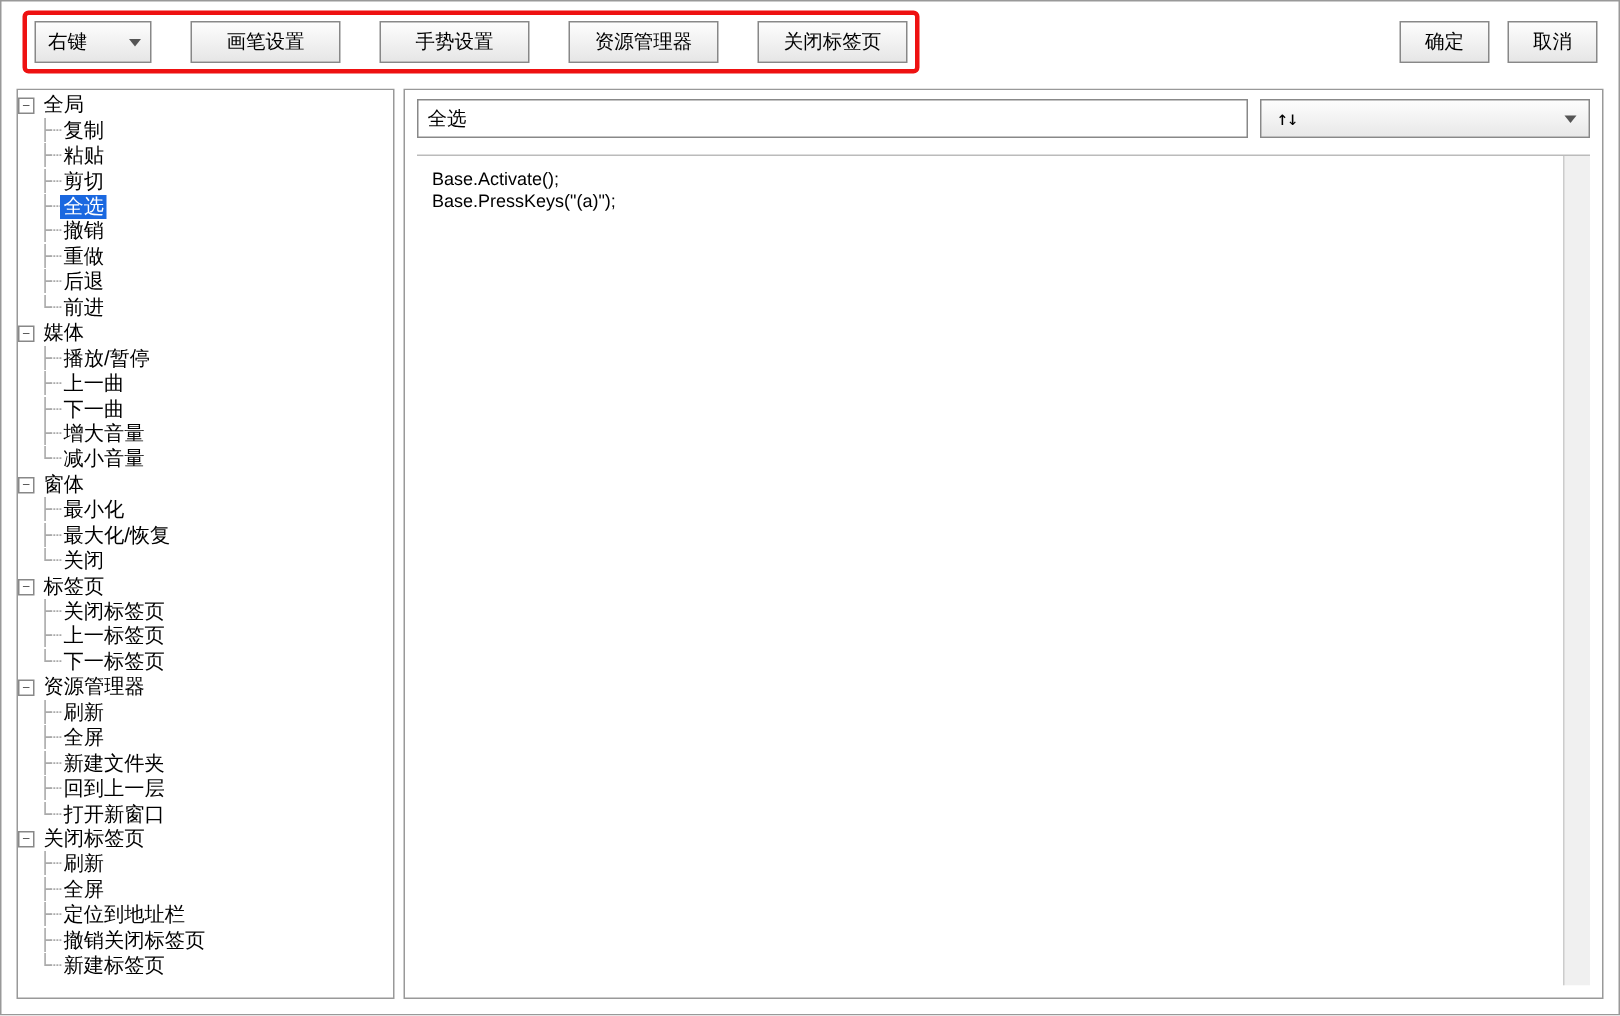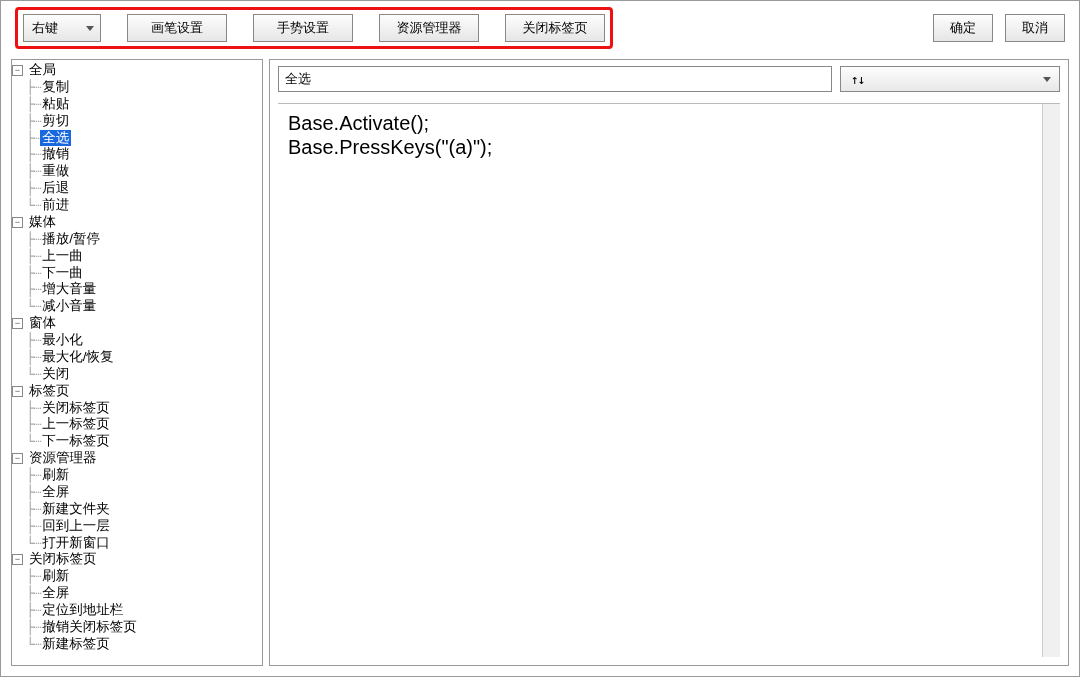--- a/index.html
+++ b/index.html
@@ -19,21 +19,21 @@
 .tree-node { display: flex; align-items: center; white-space: nowrap; }
 .tree-indent { display: inline-block; }
 .tree-toggle { width: 11px; height: 11px; border: 1px solid #888; margin-right: 4px; display: inline-flex; align-items: center; justify-content: center; font-size: 9px; line-height: 1; cursor: pointer; background: #fff; color: #555; }
 .tree-conn { color: #aaa; font-family: monospace; letter-spacing: -1px; }
 .tree-label { padding: 0 2px; cursor: pointer; }
 .tree-label.selected { background: #1a68e0; color: #fff; }
 .right-panel { flex: 1; border: 1px solid #999; display: flex; flex-direction: column; overflow: hidden; background: #fff; }
 .right-top { display: flex; gap: 8px; padding: 6px 8px; border-bottom: 1px solid transparent; }
 .text-input { flex: 1; height: 26px; border: 1px solid #888; padding: 0 6px; font-size: 13px; }
 .sort-select { width: 220px; height: 26px; border: 1px solid #888; background: linear-gradient(#fdfdfd,#e8e8e8); display: flex; align-items: center; justify-content: space-between; padding: 0 8px 0 10px; cursor: pointer; }
-.editor { flex: 1; border-top: 1px solid #bbb; margin: 4px 8px 8px 8px; padding: 8px 10px; font-family: Consolas, "Courier New", monospace; font-size: 20px; white-space: pre; overflow: auto; position: relative; }
+.editor { flex: 1; border-top: 1px solid #bbb; margin: 4px 8px 8px 8px; padding: 8px 10px; font-family: Consolas, "Courier New", monospace; font-size: 12px; white-space: pre; overflow: auto; position: relative; }
 .editor-scrollbar { position: absolute; right: 0; top: 0; bottom: 0; width: 18px; background: #f0f0f0; border-left: 1px solid #ccc; }
 .chevron { display: inline-block; width: 0; height: 0; border-left: 4px solid transparent; border-right: 4px solid transparent; border-top: 5px solid #555; }
 .sort-icon { font-family: monospace; font-size: 13px; letter-spacing: -1px; }
 .tree-scroll::-webkit-scrollbar { width: 18px; }
 .tree-scroll::-webkit-scrollbar-track { background: #f0f0f0; border-left: 1px solid #ccc; }
 .tree-scroll::-webkit-scrollbar-thumb { background: #c8c8c8; border: 1px solid #999; }
 </style>
 </head>
 <body>
 

